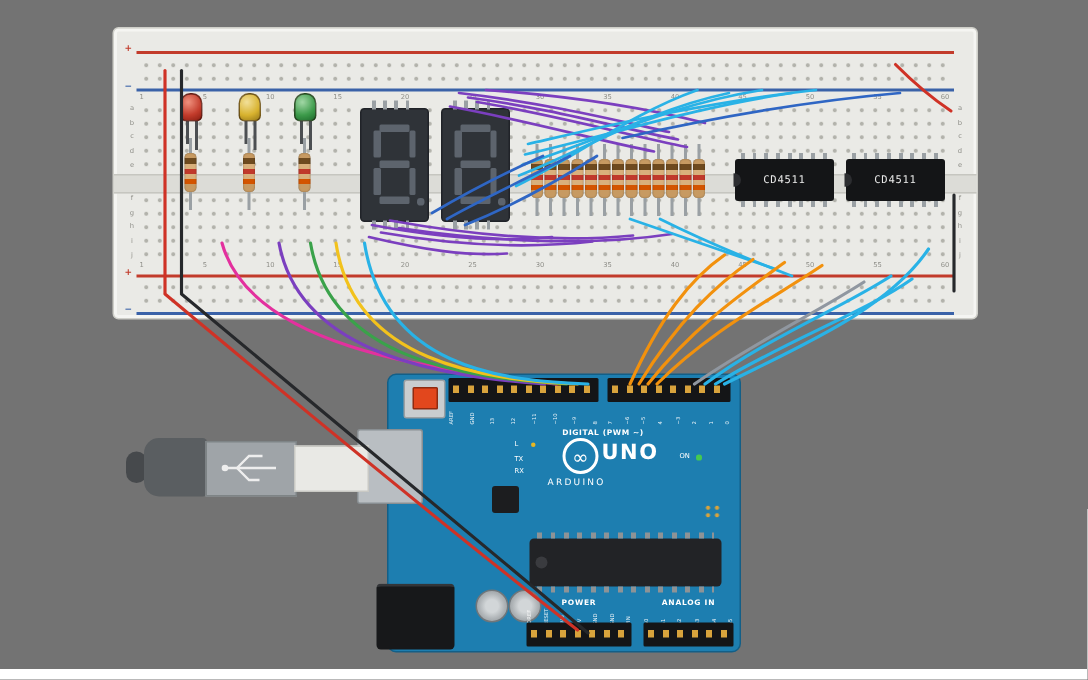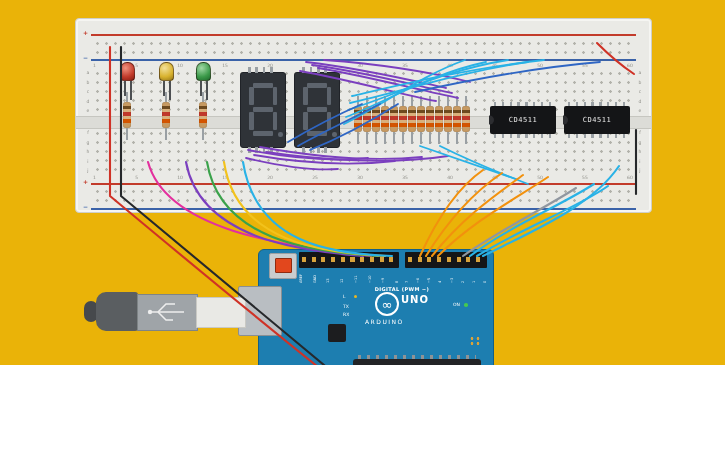--- a/index.html
+++ b/index.html
@@ -1,16 +1,16 @@
 <!DOCTYPE html>
 <html><head>
 <meta charset="utf-8">
 <style>
   html,body{margin:0;padding:0;background:#fff;}
-  .canvas{position:relative;width:725px;height:365px;background:#eab308;overflow:hidden;
+  .canvas{position:relative;width:725px;height:446px;background:#737373;overflow:hidden;
           font-family:"DejaVu Sans",sans-serif;}
 
   
   .breadboard{position:absolute;left:75px;top:18px;width:575px;height:193px;
     background:#eaeae6;border:1px solid #cfcfc9;border-radius:4px;
     box-shadow:inset 0 0 0 2px #f5f5f2;}
   .rail-line{position:absolute;left:15px;right:15px;height:2px;}
   .rail-line.red{background:#c23b2b;}
   .rail-line.blue{background:#3a62a8;}
   .holes{position:absolute;background-image:radial-gradient(circle,#b2b2ab 1.1px,transparent 1.5px);
@@ -303,21 +303,21 @@
       </div>
 
     <div class="wlabel" style="left:60px;top:36px;width:166px;font-size:5px;font-weight:bold;text-align:center;letter-spacing:.4px">DIGITAL (PWM ~)</div>
 
     <div class="wlabel" style="left:84px;top:44px;font-size:4.5px">L</div>
     <div class="dot" style="left:95px;top:45px;width:3px;height:3px;background:#e8b722"></div>
     <div class="wlabel" style="left:84px;top:54px;font-size:4.5px">TX</div>
     <div class="wlabel" style="left:84px;top:62px;font-size:4.5px">RX</div>
 
     <div class="logo-circle" style="left:116px;top:42px"><span>∞</span></div>
-    <div class="wlabel" style="left:142px;top:44px;font-size:10px;font-weight:bold;letter-spacing:1px">UNO</div>
+    <div class="wlabel" style="left:142px;top:44px;font-size:14px;font-weight:bold;letter-spacing:1px">UNO</div>
     <div class="wlabel" style="left:106px;top:68px;font-size:6px;letter-spacing:1.5px">ARDUINO</div>
 
     <div class="wlabel" style="left:194px;top:52px;font-size:4.5px">ON</div>
     <div class="dot" style="left:205px;top:53px;width:3.5px;height:3.5px;background:#45c94f"></div>
 
     <div class="smallchip" style="left:69px;top:74px"></div>
     <div class="icsp" style="left:210px;top:86px"></div>
 
     <div class="big-ic" style="left:94px;top:109px">
       <div class="ic-pins" style="top:-4px"></div>

